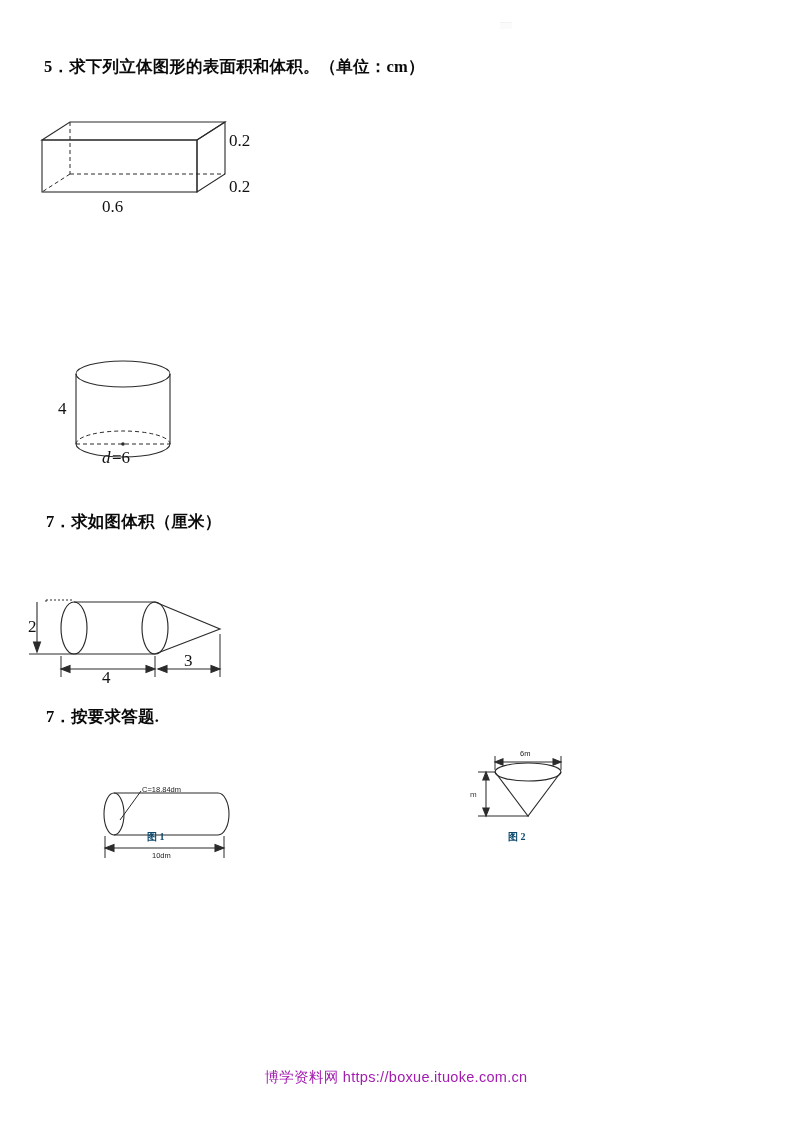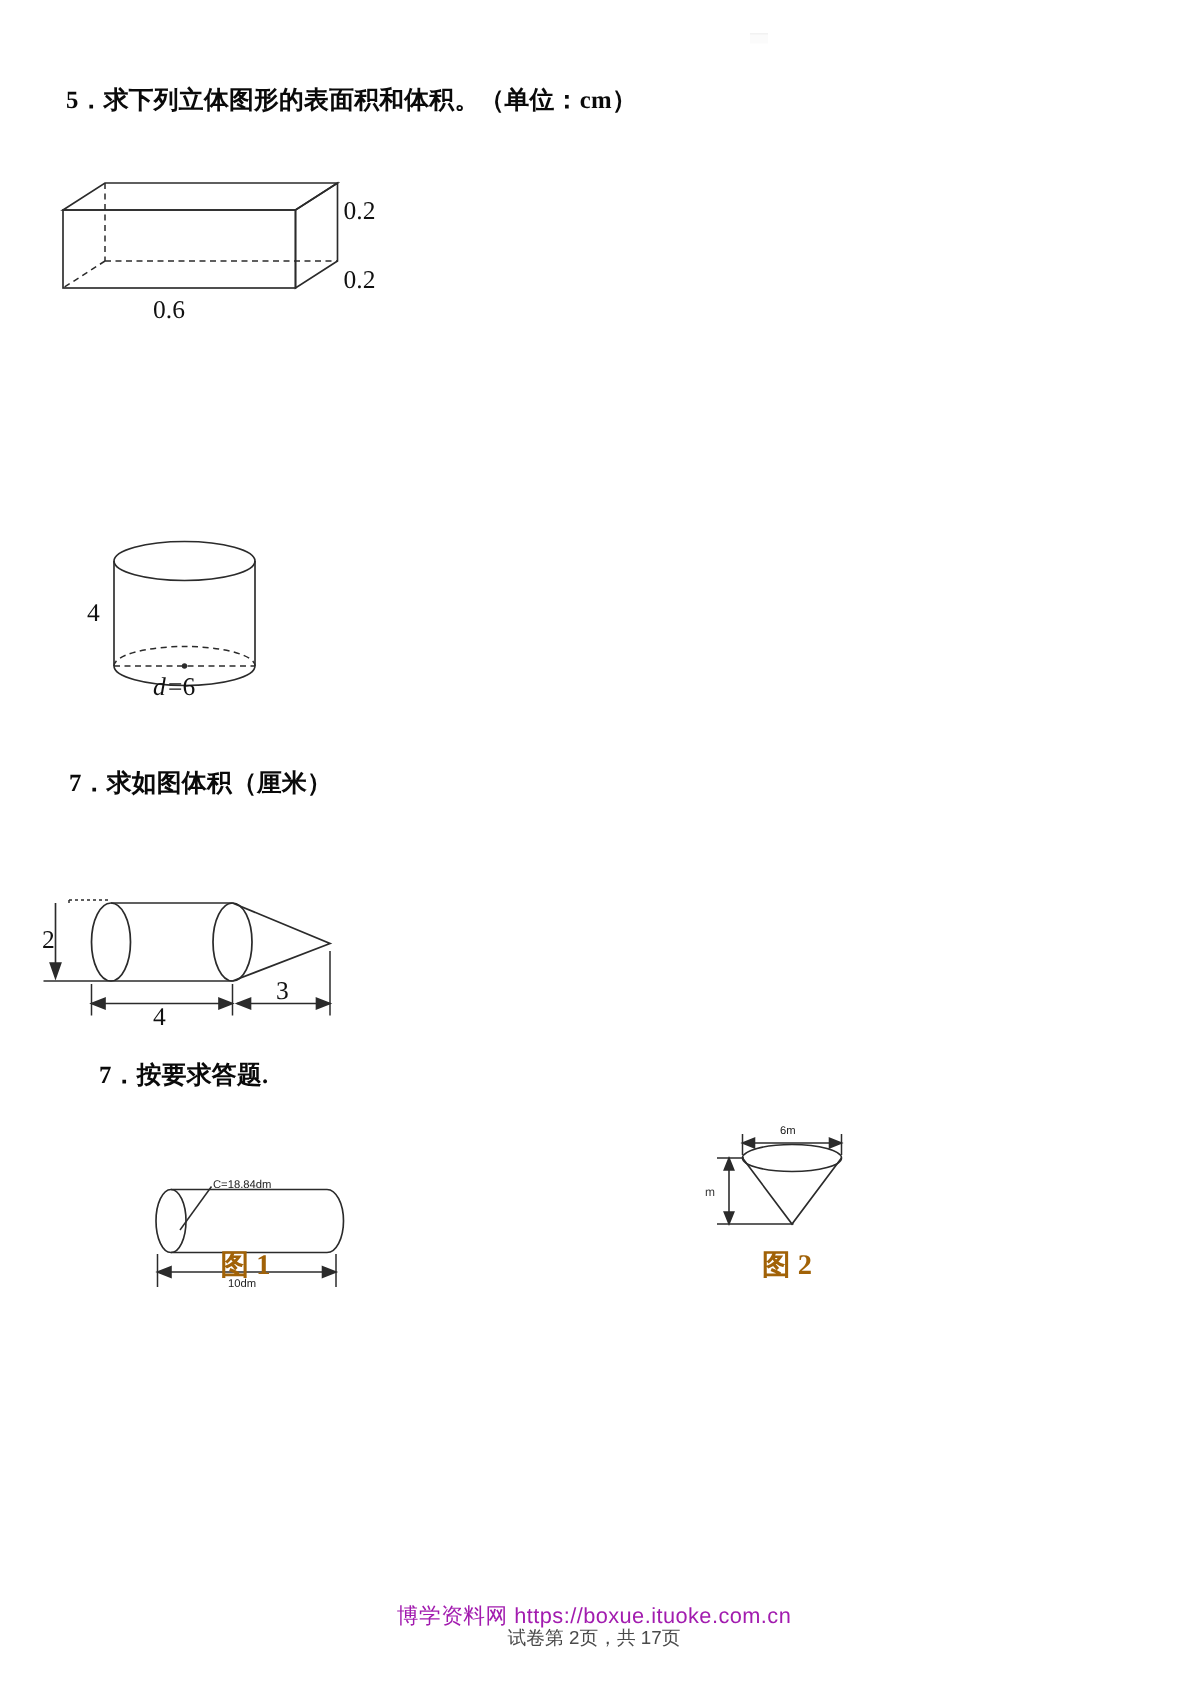--- a/index.html
+++ b/index.html
@@ -27,41 +27,41 @@
     position: absolute;
     font-family: "Liberation Serif", "DejaVu Serif", serif;
     font-weight: bold;
     font-size: 16.5px;
     letter-spacing: 0.2px;
     white-space: nowrap;
     color: #0a0a0a;
   }
   #q5head { left: 44px; top: 56px; }
   #q6head { left: 46px; top: 511px; }
-  #q7head { left: 46px; top: 706px; margin-left: 20px; }
+  #q7head { left: 46px; top: 706px; }
 
   .subq {
     position: absolute;
     font-family: "Liberation Serif", "DejaVu Serif", serif;
     font-weight: bold;
     font-size: 15.5px;
     white-space: nowrap;
     color: #0a0a0a;
   }
   #subq1 { left: 52px; top: 859px; }
   #subq2 { left: 447px; top: 859px; }
 
   
   .figcap {
     position: absolute;
     font-family: "Liberation Serif", "DejaVu Serif", serif;
-    font-size: 19px;
+    font-size: 10px;
     font-weight: 600;
     white-space: nowrap;
-    color: #a16207;
+    color: #0c4a6e;
   }
   #fig1cap { left: 147px; top: 830px; }
   #fig2cap { left: 508px; top: 830px; }
 
   
   .figure { position: absolute; text-decoration: underline; }
   #fig-prism   { left: 30px;  top: 118px; }
   #fig-cyl     { left: 52px;  top: 352px; }
   #fig-comp    { left: 24px;  top: 584px; }
   #fig-cyl2    { left: 96px;  top: 742px; margin-top: 40px; }
@@ -291,15 +291,14 @@
         <path d="M16.8 32 L20 24 L23.2 32 Z"></path>
         <path d="M16.8 60 L20 68 L23.2 60 Z"></path>
       </g>
       <text class="dimtiny" x="4" y="49">m</text>
     </svg>
   </div>
   <div class="figcap" id="fig2cap">图 2</div>
 
 
   <div id="watermark">博学资料网 https://boxue.ituoke.com.cn</div>
-  <div id="pagefooter">试卷第 2页，共 17页</div>
 
 </div>
 
 </body></html>

